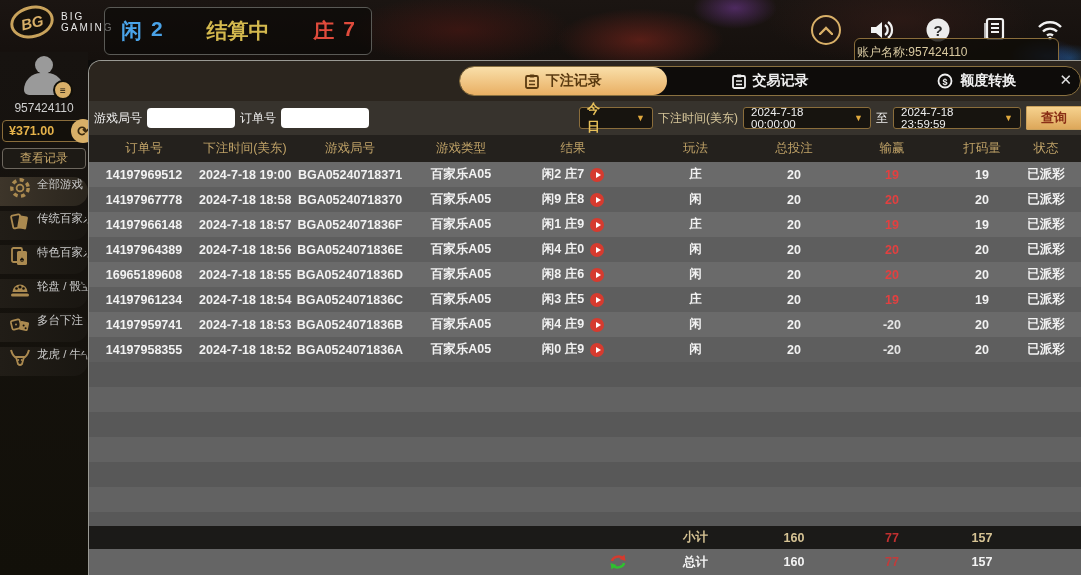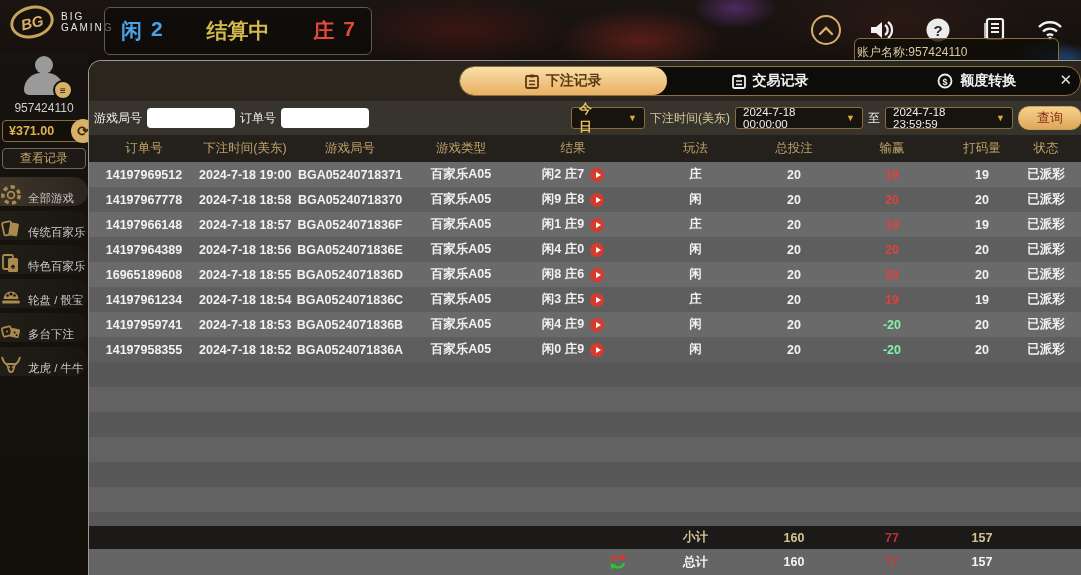--- a/index.html
+++ b/index.html
@@ -51,21 +51,21 @@
   .uid { margin-top:3px; text-align:center; color:#cfcfcf; font-size:12px; }
   .balance-box { position:relative; margin:5px 2px 0; height:22px; border:1px solid #8a6d3b;
     border-radius:4px; background:#13100b; display:flex; align-items:center; padding-left:6px; }
   .balance { color:#e5b24a; font-size:12.5px; font-weight:bold; }
   .refresh-bubble { position:absolute; right:-10px; top:-2px; width:24px; height:24px; border-radius:50%;
     background:#d9b068; color:#3a2a10; font-size:14px; font-weight:bold;
     display:flex; align-items:center; justify-content:center; }
   .view-records { margin:6px 2px 0; height:21px; border:1px solid #6d675e; border-radius:4px;
     background:#1d1a15; color:#c9a96b; font-size:12px; display:flex; align-items:center; justify-content:center; }
   .menu { margin-top:8px; display:flex; flex-direction:column; gap:5px; }
-  .menu-item { height:29px; display:flex; align-items:flex-end; gap:6px; 
+  .menu-item { height:29px; display:flex; align-items:flex-start; gap:6px; padding-left:9px;
     border-radius:0 16px 16px 0; background:linear-gradient(90deg,#211d17,#191611);
     white-space:nowrap; overflow:hidden; }
   .menu-item.active { background:linear-gradient(90deg,#3d352a,#2a251d); }
   .menu-item .mi-label { color:#c9c9c9; font-size:11.5px; }
   .mi-icon { flex:0 0 auto; width:22px; height:22px; display:flex; align-items:center; justify-content:center; }
 
   
   .modal { position:absolute; left:88px; top:60px; width:993px; height:515px; z-index:3;
     border-top:1px solid #9a9a94; border-left:1px solid #9a9a94; border-radius:13px 0 0 0;
     background:#383430; overflow:hidden; }
@@ -83,40 +83,40 @@
   .flabel { color:#f0f0f0; }
   .flabel.gold { color:#d6c69a; }
   .text-input { width:88px; height:20px; background:#fff; border:none; border-radius:4px; padding:0 5px;
     font-size:11px; }
   .select-box { height:22px; border:1px solid #8a6d3b; border-radius:3px; background:#17140f;
     display:flex; align-items:center; justify-content:space-between; padding:0 7px; gap:6px; }
   .select-box .caret { color:#e0a93e; font-size:9px; }
   .sel-today { width:74px; margin-left:auto; color:#e8c15a; font-weight:bold; font-size:13px;gap:36px; }
   .sel-today span:first-child { margin:0 auto; }
   .sel-date { width:128px; color:#f0f0f0; font-size:11.5px; }
-  .search-btn { width:64px; height:24px; border-radius:11px; border:1px solid #caa15c;
-    background:linear-gradient(#f6d28e,#dda75a); color:#8a2f16; font-size:13px; font-weight:normal;
+  .search-btn { width:56px; height:24px; border-radius:1px; border:1px solid #caa15c;
+    background:linear-gradient(#f6d28e,#dda75a); color:#8a2f16; font-size:13px; font-weight:bold;
     display:flex; align-items:center; justify-content:center; margin-right:-6px; flex:0 0 auto; }
 
   .grid { display:grid; grid-template-columns:110px 92px 118px 104px 120px 125px 72px 124px 56px 72px; }
   .thead { height:27px; background:#24211d; align-items:center; }
   .thead .th { color:#bfa267; font-size:12.5px; text-align:center; }
   .tbody { height:364px;
     background:repeating-linear-gradient(to bottom,#585858 0 25px,#626262 25px 50px); }
   .trow { height:25px; align-items:center; }
   .trow:nth-child(odd) { background:#6a6a6a; }
   .trow:nth-child(even) { background:#5e5e5e; }
   .td { color:#f2f2f2; font-size:12.5px; font-weight:bold; text-align:center; white-space:nowrap; }
   .result-cell { display:flex; align-items:center; justify-content:center; gap:6px; }
   .play { width:14px; height:14px; border-radius:50%; background:#d63b2f; display:inline-flex;
     align-items:center; justify-content:center; flex:0 0 auto; }
   .play::before { content:""; border-left:5px solid #fff; border-top:3.5px solid transparent;
     border-bottom:3.5px solid transparent; margin-left:2px; }
   .win-red { color:#e24040; }
-  .win-green { color:#86efac; }
+  .win-green { color:#e5e5e5; }
   .subtotal-row { height:23px; background:#1b1a18; align-items:center; }
   .subtotal-row .td { color:#d6c394; font-weight:bold; }
   .subtotal-row .win-red { color:#c03030; }
   .total-row { height:26px; background:#656565; align-items:center; }
   .total-row .td { color:#f4f4f4; }
   .total-row .win-red { color:#c23b3b; }
   .swap-cell { display:flex; justify-content:flex-end; padding-right:6px; }
 
   svg { display:block; }
 </style>

